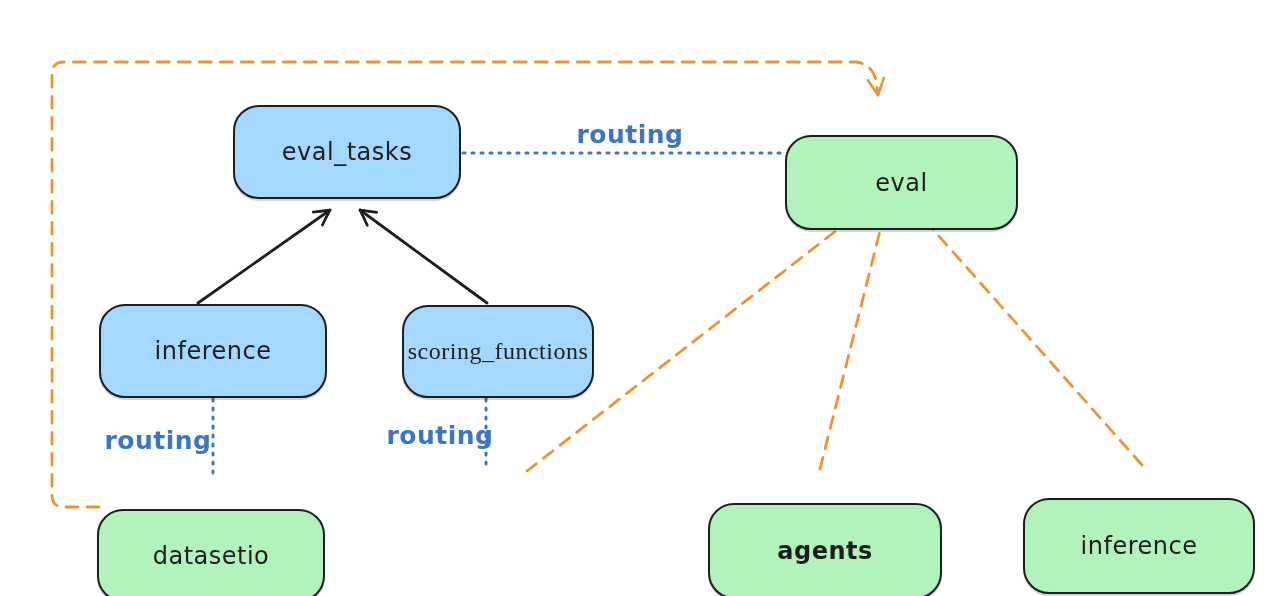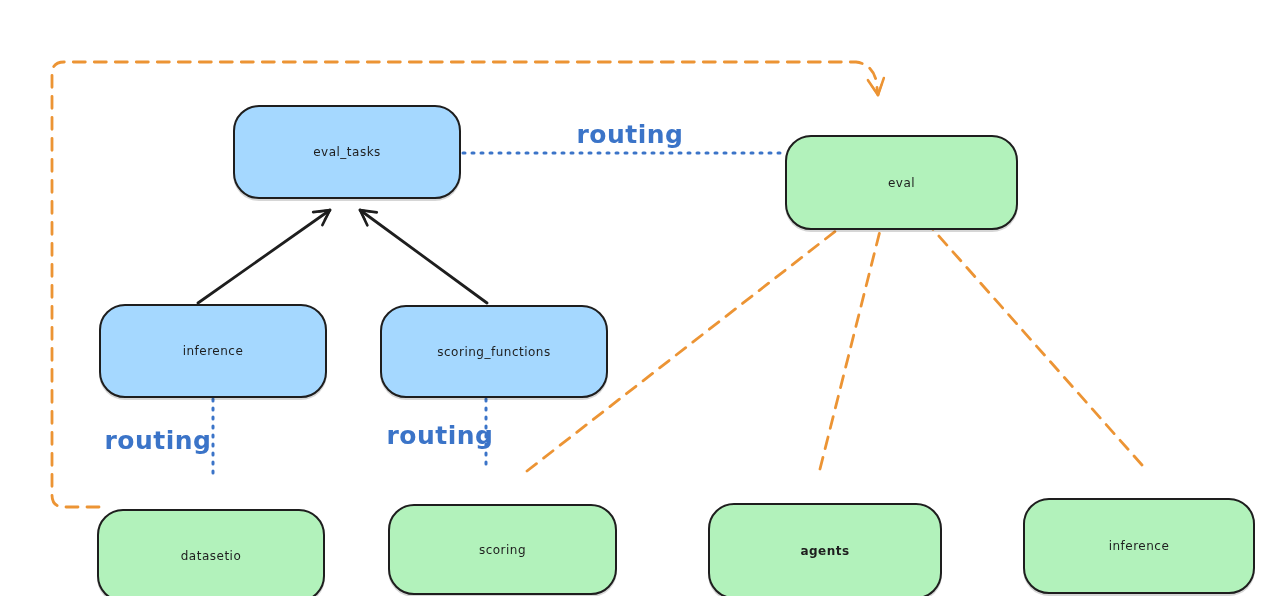--- a/index.html
+++ b/index.html
@@ -24,21 +24,21 @@
   }
   .node {
     position: absolute;
     box-sizing: border-box;
     border: 2.5px solid #1e1e1e;
     border-radius: 26px;
     display: flex;
     align-items: center;
     justify-content: center;
     color: #1e1e1e;
-    font-size: 12px;
+    font-size: 24px;
     letter-spacing: 0.5px;
     box-shadow: 0 2px 0 rgba(30,30,30,0.18);
   }
   .node.blue  { background: #a5d8ff; }
   .node.green { background: #b2f2bb; margin-top: 32px; }
   .edge-label {
     position: absolute;
     transform: translateX(-50%);
     color: #3b74c8;
     font-size: 25px;
@@ -82,31 +82,28 @@
   </div>
 
   <div class="node green" style="left:785px; top:103px; width:233px; height:95px;">
     <span>eval</span>
   </div>
 
   <div class="node blue" style="left:99px; top:304px; width:228px; height:94px;">
     <span>inference</span>
   </div>
 
-  <div class="node blue" style="left:380px; top:305px; width:228px; height:93px;">
+  <div class="node blue" style="left:402px; top:305px; width:192px; height:93px;font-family:Liberation Serif, serif;">
     <span>scoring_functions</span>
   </div>
 
   <div class="node green" style="left:97px; top:477px; width:228px; height:93px;">
     <span>datasetio</span>
   </div>
 
-  <div class="node green" style="left:388px; top:472px; width:229px; height:91px;">
-    <span>scoring</span>
-  </div>
 
   <div class="node green" style="left:708px; top:471px; width:234px; height:96px;font-weight:bold;">
     <span>agents</span>
   </div>
 
   <div class="node green" style="left:1023px; top:466px; width:232px; height:96px;border-radius:26px;">
     <span>inference</span>
   </div>
 
   <span class="edge-label" style="left:630px; top:120px;">routing</span>

